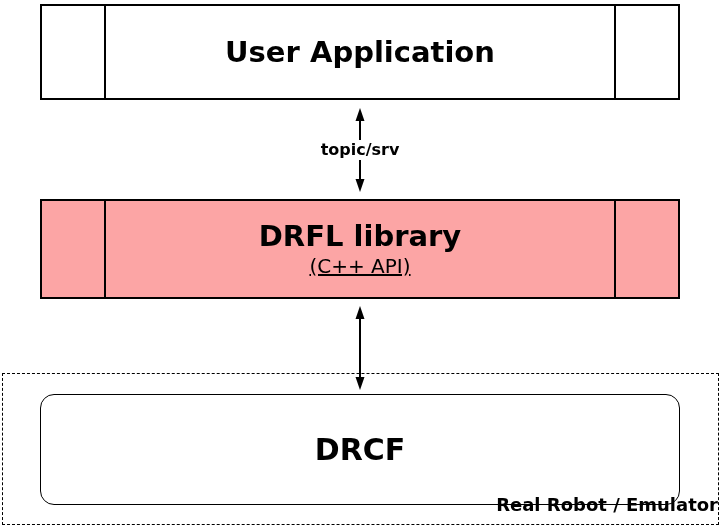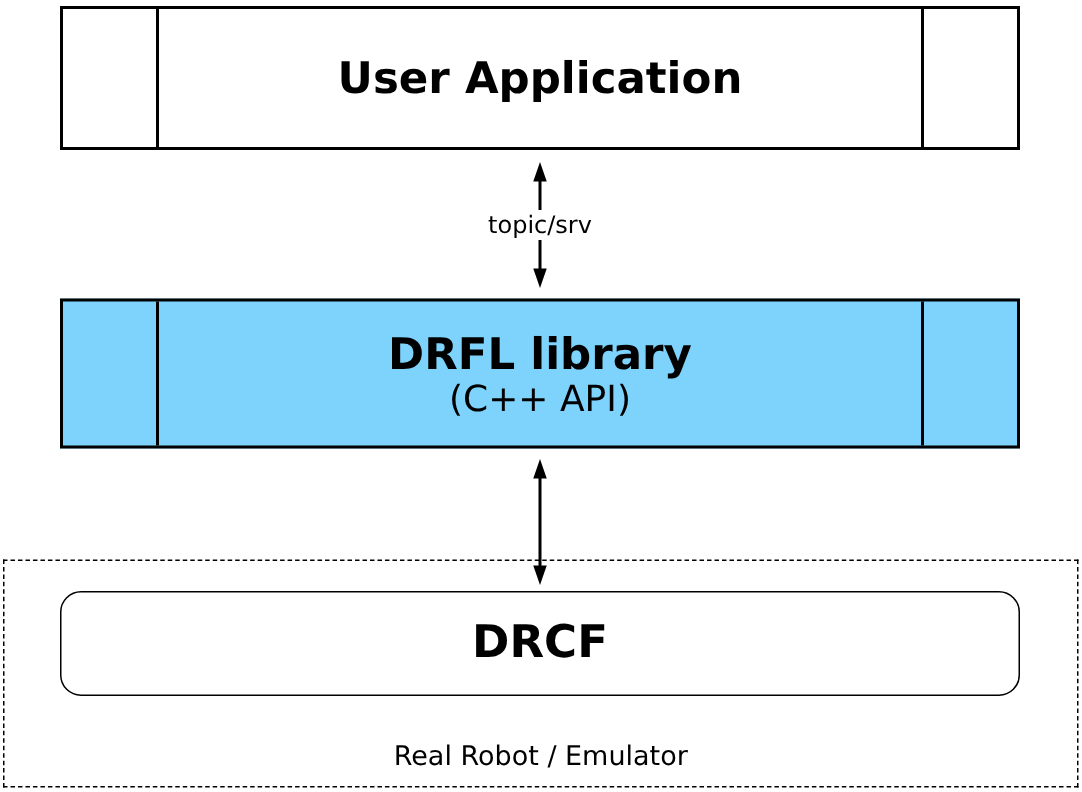--- a/index.html
+++ b/index.html
@@ -39,65 +39,67 @@
   .divider.left  { left: 62px; }
   .divider.right { right: 62px; }
 
   .box-title {
     font-weight: bold;
     font-size: 29px;
     line-height: 34px;
     white-space: nowrap;
   }
   .box-subtitle {
-    font-size: 24px;
+    font-size: 20px;
     line-height: 26px;
     white-space: nowrap;
+    text-decoration: underline;
   }
 
   
   .env-container {
     position: absolute;
     left: 2px;
     top: 373px;
     width: 717px;
     height: 152px;
     box-sizing: border-box;
     border: 1px dashed #000000;
     background: #ffffff;
   }
   .drcf-box {
     position: absolute;
     left: 37px;
     top: 20px;
     width: 640px;
-    height: 70px;
+    height: 111px;
     box-sizing: border-box;
     border: 1px solid #000000;
     border-radius: 14px;
     background: #ffffff;
     display: flex;
     flex-direction: column;
     align-items: center;
     justify-content: center;
     text-align: center;
   }
   .drcf-title {
     font-weight: bold;
     font-size: 30px;
     line-height: 36px;
     white-space: nowrap;
   }
   .env-label {
     position: absolute;
     left: 0; right: 0;
     top: 120px;
-    text-align: center;
+    text-align: right;
     font-size: 18px;
     line-height: 22px;
+    font-weight: bold;
   }
 
   
   .arrow {
     position: absolute;
     left: 351px;
     width: 18px;
     height: 84px;
     z-index: 2;
   }
@@ -107,20 +109,21 @@
   .arrow-label {
     position: absolute;
     left: 300px;
     width: 120px;
     text-align: center;
     font-size: 16px;
     line-height: 20px;
     background: #ffffff;
     z-index: 3;
     white-space: nowrap;
+    font-weight: bold;
   }
   .label1 { top: 140px; }
   .label2 { top: 340px; }
 </style>
 </head>
 <body>
 
 <div class="canvas">
 
   <div class="env-container">
@@ -129,21 +132,21 @@
     </div>
     <div class="env-label">Real Robot / Emulator</div>
   </div>
 
   <div class="process-box box-user">
     <div class="divider left"></div>
     <div class="divider right"></div>
     <div class="box-title">User Application</div>
   </div>
 
-  <div class="process-box box-drfl" style="background-color: #7dd3fc;">
+  <div class="process-box box-drfl" style="background-color: #fca5a5;">
     <div class="divider left"></div>
     <div class="divider right"></div>
     <div class="box-title">DRFL library</div>
     <div class="box-subtitle">(C++ API)</div>
   </div>
 
   <div class="arrow arrow1">
     <svg width="18" height="84" viewBox="0 0 18 84" xmlns="http://www.w3.org/2000/svg">
       <line x1="9" y1="11" x2="9" y2="73" stroke="#000000" stroke-width="2"></line>
       <polygon points="9,0 4.5,13 13.5,13" fill="#000000"></polygon>

